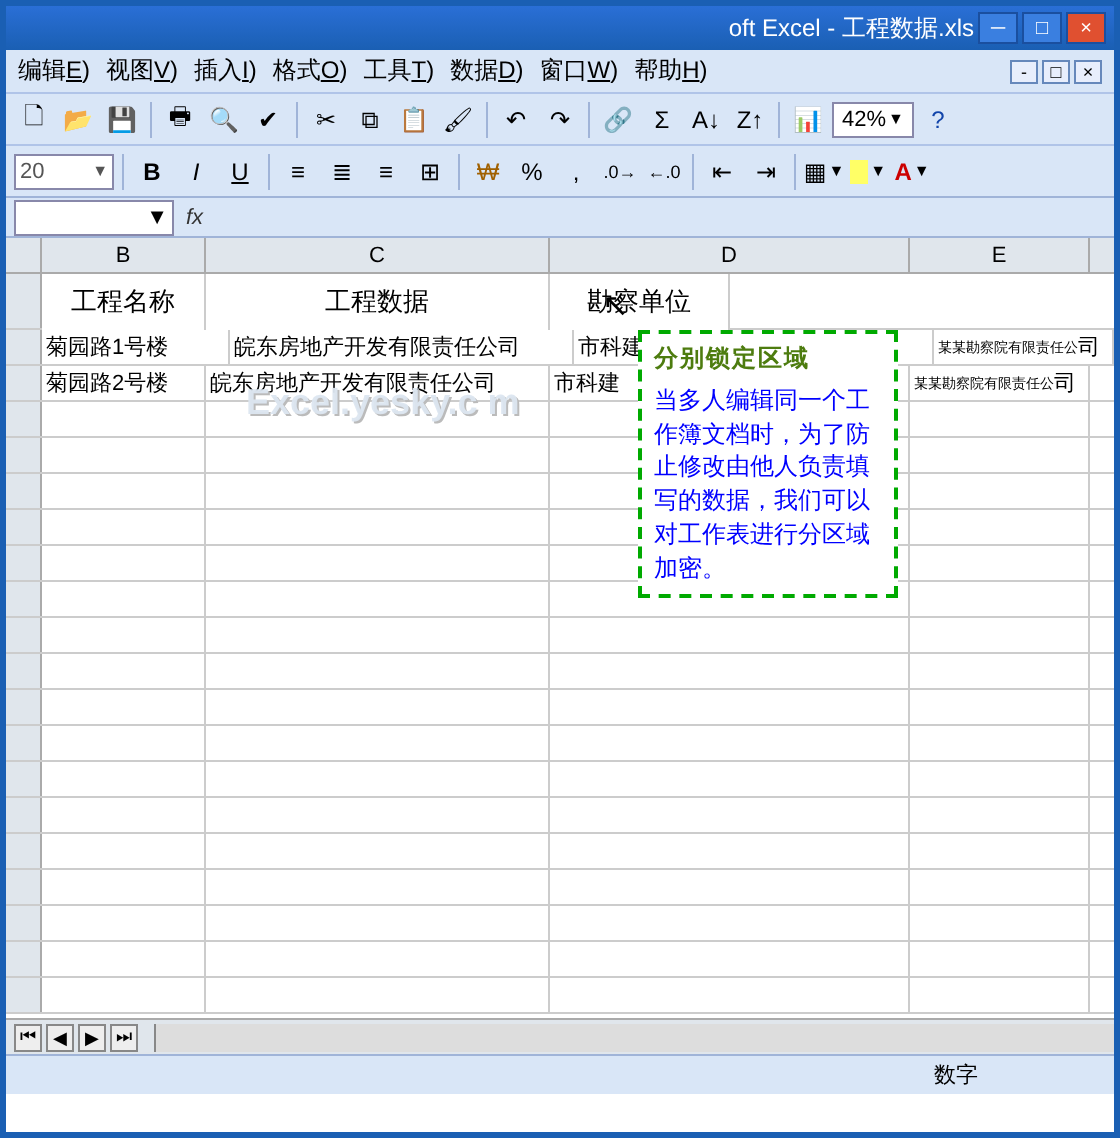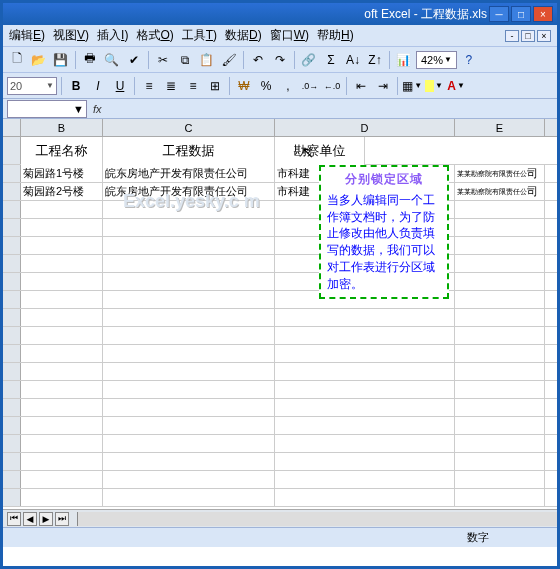--- a/index.html
+++ b/index.html
@@ -29,21 +29,21 @@
 .colhdrs { display:flex; height:18px; background:#e0e6ec; font-size:11px; border-bottom:1px solid #aaa;}
 .colhdrs .corner{ width:18px; border-right:1px solid #aaa; background:#e0e6ec;}
 .colhdrs .ch { border-right:1px solid #aaa; display:flex; align-items:center; justify-content:center; background:#e0e6ec;}
 .rows { }
 .row { display:flex; height:18px; font-size:11px; border-bottom:1px solid #ccc;}
 .row .rh { width:18px; background:#e0e6ec; border-right:1px solid #aaa; display:flex; align-items:center; justify-content:center; font-size:10px;}
 .row .cell { border-right:1px solid #ccc; padding:0 2px; overflow:hidden; white-space:nowrap; display:flex; align-items:center;}
 .header-row .cell { font-size:13px; justify-content:center; background:#fff; height:28px;}
 .header-row { height:28px;}
 .callout { position:absolute; left:316px; top:46px; width:130px; background:#fff; border:2px dashed #0a0; padding:4px 6px; font-size:12px; line-height:1.4; }
-.callout-title { color:#8b5cf6; font-weight:bold; letter-spacing:1px; text-align:center;}
+.callout-title { color:#4d7c0f; font-weight:bold; letter-spacing:1px; text-align:left;}
 .callout-body { color:#00f; margin-top:4px; }
 .cursor { position:absolute; left:298px; top:24px; font-size:16px; color:#000; pointer-events:none;}
 .watermark { position:absolute; left:120px; top:72px; font-size:18px; font-weight:bold; font-family:Verdana,Arial; color:rgba(220,230,240,0.95); text-shadow:1px 1px 0 #bbb; pointer-events:none;}
 .tabs { height:18px; display:flex; align-items:center; font-size:11px; background:#e0e6ec; border-top:1px solid #aaa; padding-left:4px;}
 .tabs .nav { display:flex; gap:2px; margin-right:4px;}
 .tabs .nav span { width:14px; height:14px; border:1px solid #888; display:flex; align-items:center; justify-content:center; cursor:pointer; font-size:9px; background:#eee;}
 .tabs .tab { padding:0 8px; border:1px solid #888; border-bottom:none; margin-right:-1px; cursor:pointer; background:#eee;}
 .tabs .tab.active { background:#fff; font-weight:bold;}
 .tabs .rest { flex:1; border-left:1px solid #888; height:14px; background:#ddd; margin-left:4px;}
 .status { height:20px; background:#d9e6f7; border-top:1px solid #a0b4d8; display:flex; align-items:center; font-size:11px; padding:0 8px;}
@@ -159,21 +159,21 @@
     </div>
   <div class="rows" id="rows">
       <div class="row header-row">
         <div class="rh"></div>
         <div class="cell" style="width: 82px;">工程名称</div>
         <div class="cell" style="width: 172px;">工程数据</div>
         <div class="cell" style="width: 90px;">勘察单位</div>
       </div>
       <div class="row">
         <div class="rh"></div>
-        <div class="cell" style="width: 82px;">菊园路1号楼</div>
+        <div class="cell" style="width: 94px;">菊园路1号楼</div>
         <div class="cell" style="width: 172px;">皖东房地产开发有限责任公司</div>
         <div class="cell" style="width: 180px;">市科建</div>
         <div class="cell" style="width: 90px;"><span style="font-size:7px">某某勘察院有限责任公</span>司</div>
       </div>
       <div class="row">
         <div class="rh"></div>
         <div class="cell" style="width: 82px;">菊园路2号楼</div>
         <div class="cell" style="width: 172px;">皖东房地产开发有限责任公司</div>
         <div class="cell" style="width: 180px;">市科建</div>
         <div class="cell" style="width: 90px;"><span style="font-size:7px">某某勘察院有限责任公</span>司</div>

